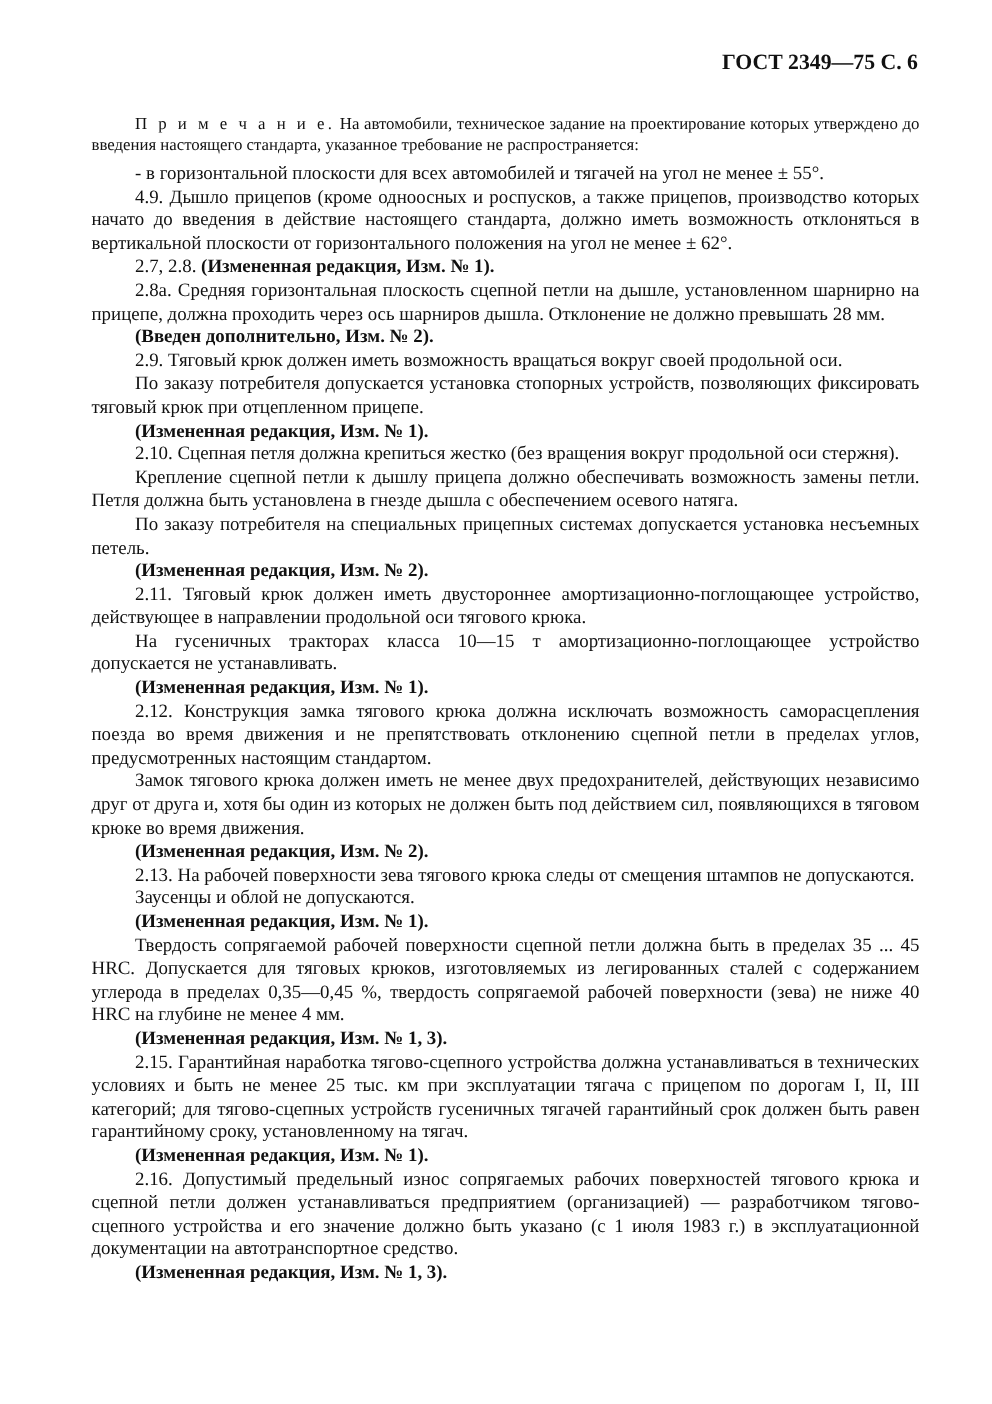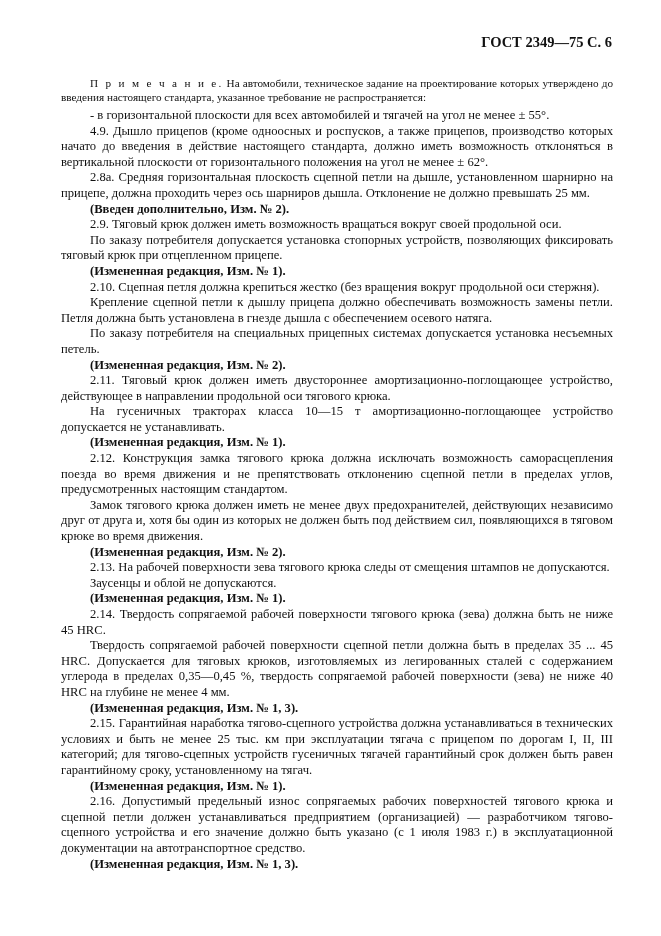--- a/index.html
+++ b/index.html
@@ -14,38 +14,38 @@
 </style>
 </head>
 <body>
 
 <div class="page-header">ГОСТ 2349—75 С. 6</div>
 
 <div class="content">
   <p class="note"><span class="spaced">П р и м е ч а н и е.</span><span> На автомобили, техническое задание на проектирование которых утверждено до введения настоящего стандарта, указанное требование не распространяется:</span></p>
   <p>-  в горизонтальной плоскости для всех автомобилей и тягачей на угол не менее ± 55°.</p>
   <p>4.9.  Дышло прицепов (кроме одноосных и роспусков, а также прицепов, производство которых начато до введения в действие настоящего стандарта, должно иметь возможность отклоняться в вертикальной плоскости от горизонтального положения на угол не менее ± 62°.</p>
-  <p>2.8а.  Средняя горизонтальная плоскость сцепной петли на дышле, установленном шарнирно на прицепе, должна проходить через ось шарниров дышла. Отклонение не должно превышать 25 мм.</p>
+  <p><span>2.7, 2.8.  </span><b>(Измененная редакция, Изм. № 1).</b></p>
+  <p>2.8а.  Средняя горизонтальная плоскость сцепной петли на дышле, установленном шарнирно на прицепе, должна проходить через ось шарниров дышла. Отклонение не должно превышать 28 мм.</p>
   <p class="amend">(Введен дополнительно, Изм. № 2).</p>
   <p>2.9.  Тяговый крюк должен иметь возможность вращаться вокруг своей продольной оси.</p>
   <p>По заказу потребителя допускается установка стопорных устройств, позволяющих фиксировать тяговый крюк при отцепленном прицепе.</p>
   <p class="amend">(Измененная редакция, Изм. № 1).</p>
   <p>2.10.  Сцепная петля должна крепиться жестко (без вращения вокруг продольной оси стержня).</p>
   <p>Крепление сцепной петли к дышлу прицепа должно обеспечивать возможность замены петли. Петля должна быть установлена в гнезде дышла с обеспечением осевого натяга.</p>
   <p>По заказу потребителя на специальных прицепных системах допускается установка несъемных петель.</p>
   <p class="amend">(Измененная редакция, Изм. № 2).</p>
   <p>2.11.  Тяговый крюк должен иметь двустороннее амортизационно-поглощающее устройство, действующее в направлении продольной оси тягового крюка.</p>
   <p>На гусеничных тракторах класса 10—15 т амортизационно-поглощающее устройство допускается не устанавливать.</p>
   <p class="amend">(Измененная редакция, Изм. № 1).</p>
   <p>2.12.  Конструкция замка тягового крюка должна исключать возможность саморасцепления поезда во время движения и не препятствовать отклонению сцепной петли в пределах углов, предусмотренных настоящим стандартом.</p>
   <p>Замок тягового крюка должен иметь не менее двух предохранителей, действующих независимо друг от друга и, хотя бы один из которых не должен быть под действием сил, появляющихся в тяговом крюке во время движения.</p>
   <p class="amend">(Измененная редакция, Изм. № 2).</p>
   <p>2.13.  На рабочей поверхности зева тягового крюка следы от смещения штампов не допускаются.</p>
   <p>Заусенцы и облой не допускаются.</p>
   <p class="amend">(Измененная редакция, Изм. № 1).</p>
-  <p>2.14.  Твердость сопрягаемой рабочей поверхности тягового крюка (зева) должна быть не ниже 45 HRC.</p>
   <p>Твердость сопрягаемой рабочей поверхности сцепной петли должна быть в пределах 35 ...  45 HRC. Допускается для тяговых крюков, изготовляемых из легированных сталей с содержанием углерода в пределах 0,35—0,45 %, твердость сопрягаемой рабочей поверхности (зева) не ниже 40 HRC на глубине не менее 4 мм.</p>
   <p class="amend">(Измененная редакция, Изм. № 1, 3).</p>
   <p>2.15.  Гарантийная наработка тягово-сцепного устройства должна устанавливаться в технических условиях и быть не менее 25 тыс. км при эксплуатации тягача с прицепом по дорогам I, II, III категорий; для тягово-сцепных устройств гусеничных тягачей гарантийный срок должен быть равен гарантийному сроку, установленному на тягач.</p>
   <p class="amend">(Измененная редакция, Изм. № 1).</p>
   <p>2.16.  Допустимый предельный износ сопрягаемых рабочих поверхностей тягового крюка и сцепной петли должен устанавливаться предприятием (организацией) — разработчиком тягово-сцепного устройства и его значение должно быть указано (с 1 июля 1983 г.) в эксплуатационной документации на автотранспортное средство.</p>
   <p class="amend">(Измененная редакция, Изм. № 1, 3).</p>
 </div>
 
 </body></html>

